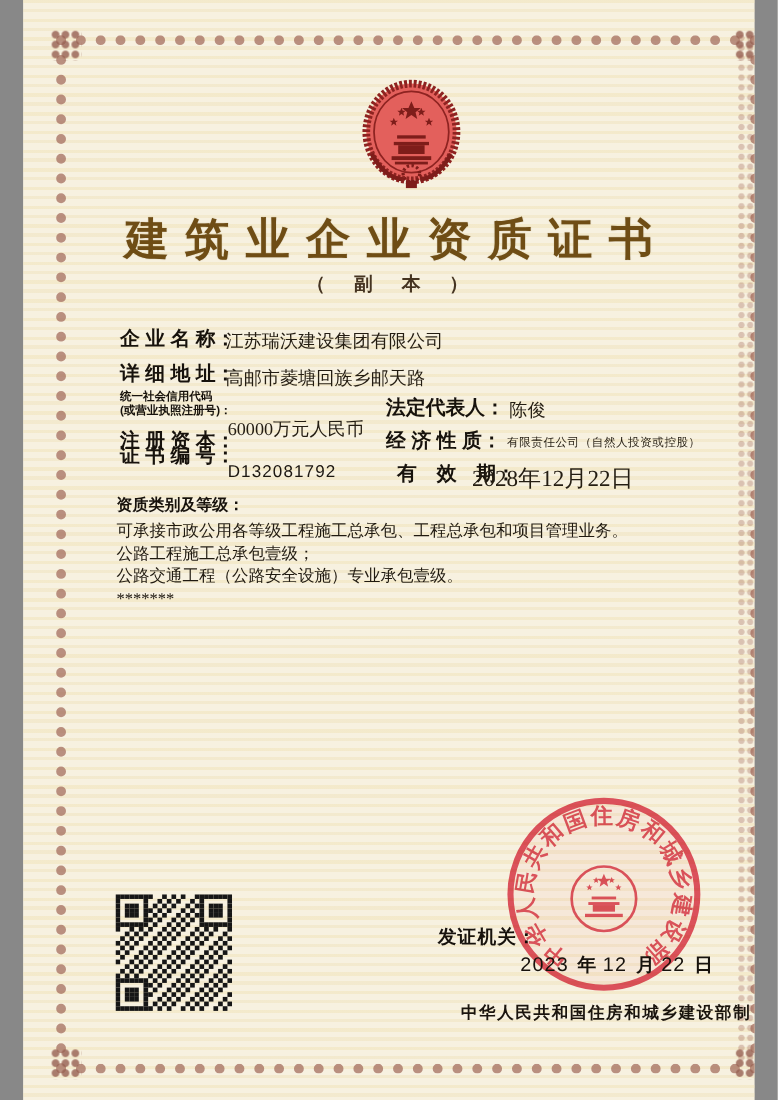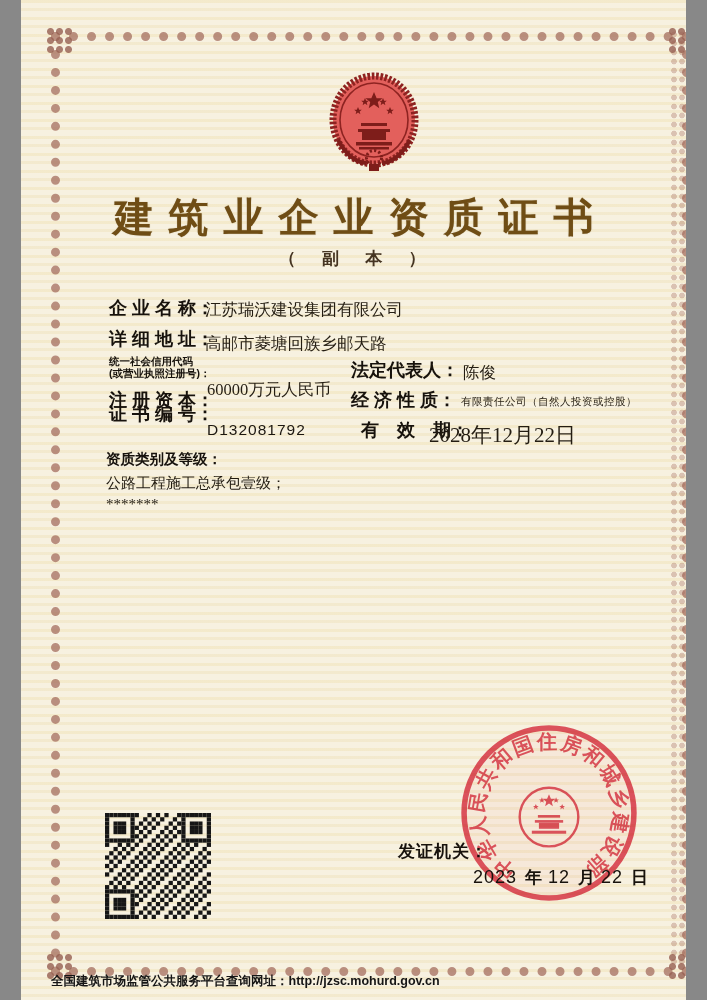--- a/index.html
+++ b/index.html
@@ -168,21 +168,23 @@
 
   <div class="lab" style="left:88px;top:402px;">证 书 编 号：</div>
   <div class="val print" style="left:186px;top:421px;">D132081792</div>
 
   <div class="lab" style="left:340px;top:418px;">有　效　期：</div>
   <div class="val" style="left:408px;top:421px;font-size:21px;">2028年12月22日</div>
 
   <div class="qual-header">资质类别及等级：</div>
 
   <div class="qual-lines">
+    <div>可承接市政公用各等级工程施工总承包、工程总承包和项目管理业务。</div>
     <div>公路工程施工总承包壹级；</div>
+    <div>公路交通工程（公路安全设施）专业承包壹级。</div>
     <div>*******</div>
   </div>
 
   <svg id="qr-svg" class="qr" viewBox="0 0 100 100" fill="#161616">
       <rect x="0" y="0" width="4" height="4"></rect>
       <rect x="4" y="0" width="4" height="4"></rect>
       <rect x="8" y="0" width="4" height="4"></rect>
       <rect x="12" y="0" width="4" height="4"></rect>
       <rect x="16" y="0" width="4" height="4"></rect>
       <rect x="20" y="0" width="4" height="4"></rect>
@@ -507,17 +509,17 @@
         <rect x="80" y="99.6" width="20" height="6"></rect>
         <rect x="73" y="107.5" width="34" height="3"></rect>
       </g>
     </g>
   </svg>
 
   <div class="date-row">
     <span class="num">2023</span><span class="unit">年</span><span class="num">12</span><span class="unit">月</span><span class="num">22</span><span class="unit">日</span>
   </div>
 
-
-  <div class="footer-url">全国建筑市场监管公共服务平台查询网址：http://jzsc.mohurd.gov.cn</div>
+  <div class="maker">中华人民共和国住房和城乡建设部制</div>
+
 
 
 </div>
 
 </body></html>

